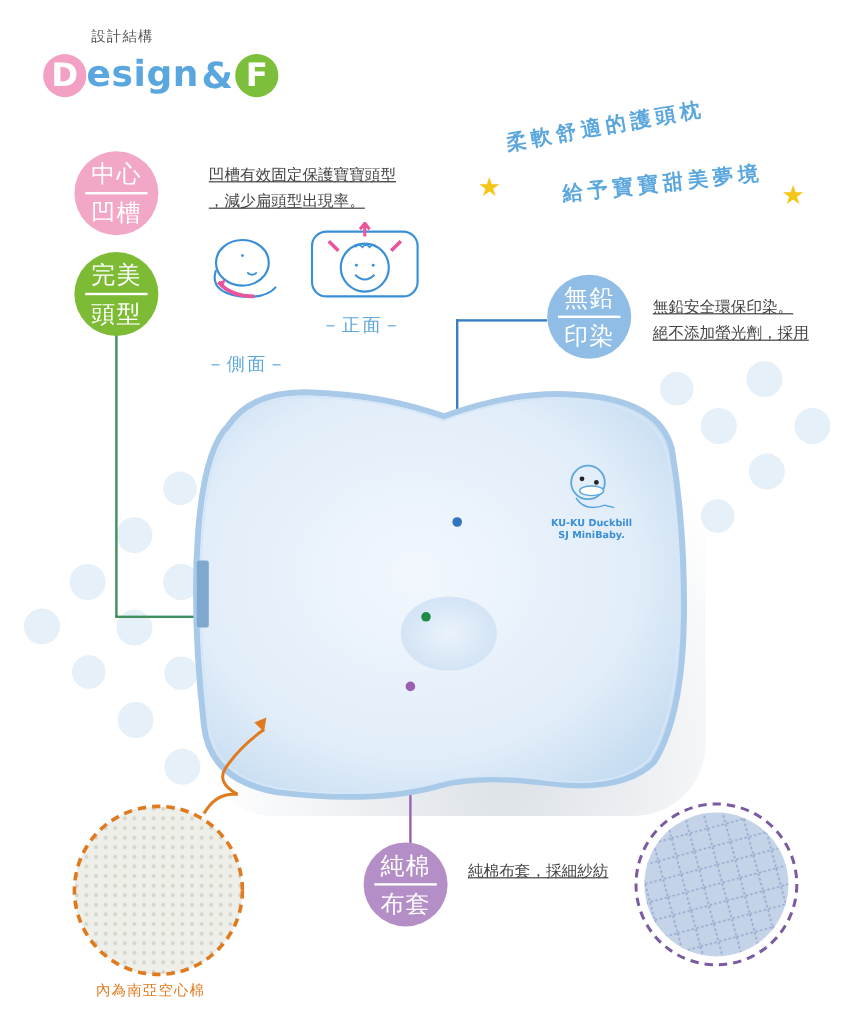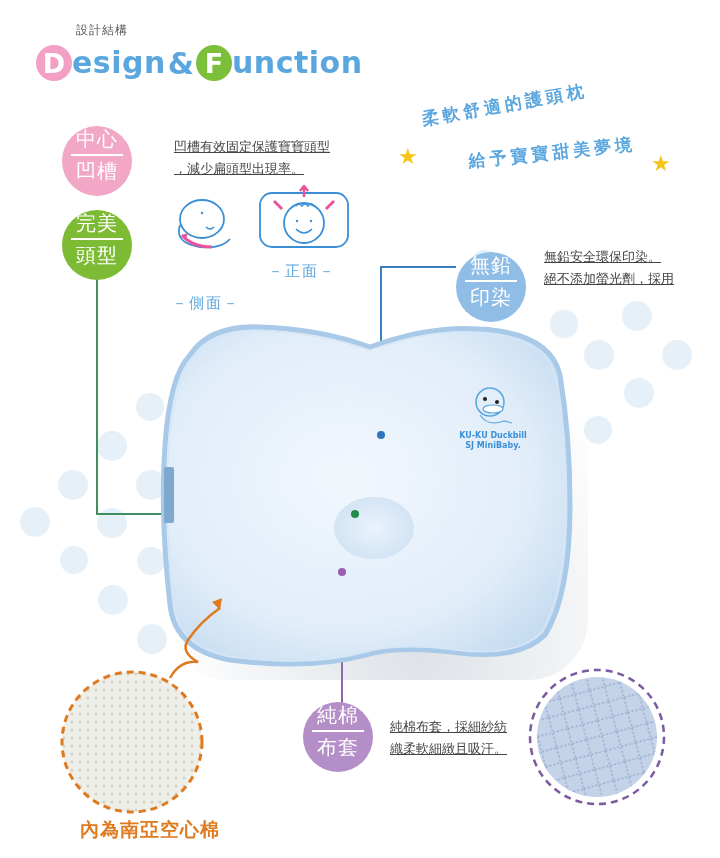--- a/index.html
+++ b/index.html
@@ -16,42 +16,42 @@
       font-family: "DejaVu Sans", sans-serif; }
     .title .word { color: #5aa6de; font-weight: bold; font-size: 30px; letter-spacing: 0.5px;
       font-family: "DejaVu Sans", sans-serif; line-height: 40px; }
     .title .amp { color: #5aa6de; font-weight: bold; font-size: 30px; margin: 0 2px 0 2px; }
 
     
     .dot { position: absolute; border-radius: 50%; background: #e6f0f8; }
 
     
     .badge { position: absolute; width: 70px; height: 70px; border-radius: 50%;
-      display: flex; flex-direction: column; align-items: center; 
+      display: flex; flex-direction: column; align-items: center; justify-content: center;
       color: #fff; font-size: 20px; line-height: 26px; letter-spacing: 1px; }
     .badge .rule { width: 52px; height: 1.5px; background: #fff; margin: 2px 0; }
 
     .desc { position: absolute; font-size: 13px; line-height: 22px; color: #444; text-decoration: underline; }
 
     
     .slogan { position: absolute; color: #5aa6de; font-size: 17px; font-weight: bold;
       letter-spacing: 4px; }
     .star { position: absolute; color: #f5c518; font-size: 22px; line-height: 22px; }
 
     
     .illus-label { position: absolute; color: #5aa6de; font-size: 15px; letter-spacing: 2px; }
 
     
     .pillow-shadow { position: absolute; left: 168px; top: 340px; width: 420px; height: 340px;
       border-radius: 60px; background: radial-gradient(ellipse at 60% 90%, rgba(120,140,160,0.25), rgba(255,255,255,0) 70%); }
 
     
     .line { position: absolute; }
     .pin { position: absolute; width: 8px; height: 8px; border-radius: 50%; }
-    .caption-orange { position: absolute; color: #e07a1f; font-size: 19px; letter-spacing: 1px; font-weight: bold; }
+    .caption-orange { position: absolute; color: #e07a1f; font-size: 12px; letter-spacing: 1px; }
   </style>
 </head>
 <body>
 
 <div>
   <div class="dot" style="left:470px;top:250px;width:30px;height:30px;"></div>
   <div class="dot" style="left:550px;top:310px;width:28px;height:28px;"></div>
   <div class="dot" style="left:622px;top:301px;width:30px;height:30px;"></div>
   <div class="dot" style="left:584px;top:340px;width:30px;height:30px;"></div>
   <div class="dot" style="left:662px;top:340px;width:30px;height:30px;"></div>
@@ -68,21 +68,20 @@
   <div class="dot" style="left:98px;top:585px;width:30px;height:30px;"></div>
   <div class="dot" style="left:137px;top:624px;width:30px;height:30px;"></div>
 </div>
 
 <div class="abs subtitle">設計結構</div>
 <div class="abs title">
   <span class="cap" style="background:#f2a0c4;">D</span>
   <span class="word">esign</span>
   <span class="amp">&amp;</span>
   <span class="cap" style="background:#7bbf3a;">F</span>
-  <span class="word">unction</span>
 </div>
 
 <span class="star" style="left:398px;top:146px;">★</span>
 <div class="slogan" style="left:424px;top:108px;transform:rotate(-10deg);transform-origin:left bottom;">柔軟舒適的護頭枕</div>
 <div class="slogan" style="left:470px;top:150px;transform:rotate(-6deg);transform-origin:left bottom;">給予寶寶甜美夢境</div>
 <span class="star" style="left:651px;top:153px;">★</span>
 
 <div class="line" style="left:96px;top:270px;width:2px;height:244px;background:#3f8f5f;"></div>
 <div class="line" style="left:96px;top:513px;width:260px;height:2px;background:#3f8f5f;"></div>
 <div class="line" style="left:380px;top:266px;width:76px;height:2px;background:#3a7fc4;"></div>
@@ -127,42 +126,41 @@
 <div class="badge" style="left:62px;top:126px;background:#f2a7c6;">
   <span>中心</span>
   <span class="rule"></span>
   <span>凹槽</span>
 </div>
 <div class="badge" style="left:62px;top:210px;background:#7cbb33;">
   <span>完美</span>
   <span class="rule"></span>
   <span>頭型</span>
 </div>
-<div class="badge" style="left:456px;top:229px;background:#8fbde6;margin-top:23px;">
+<div class="badge" style="left:456px;top:229px;background:#8fbde6;">
   <span>無鉛</span>
   <span class="rule"></span>
   <span>印染</span>
 </div>
 <div class="badge" style="left:303px;top:702px;background:#b48ec6;">
   <span>純棉</span>
   <span class="rule"></span>
   <span>布套</span>
 </div>
 
 <div class="desc" style="left:174px;top:136px;">
   <div>凹槽有效固定保護寶寶頭型</div>
   <div>，減少扁頭型出現率。</div>
 </div>
 <div class="desc" style="left:544px;top:246px;">
   <div>無鉛安全環保印染。</div>
   <div>絕不添加螢光劑，採用</div>
 </div>
 <div class="desc" style="left:390px;top:716px;">
   <div>純棉布套，採細紗紡</div>
-  <div>織柔軟細緻且吸汗。</div>
 </div>
 
 <svg class="abs" style="left:160px;top:195px;" width="80" height="58" viewBox="0 0 80 58">
   <ellipse cx="42" cy="24" rx="22" ry="19" fill="#fff" stroke="#3a8fd6" stroke-width="1.8"></ellipse>
   <path d="M20 30 Q14 48 40 52 Q62 54 70 44" fill="none" stroke="#3a8fd6" stroke-width="1.8"></path>
   <path d="M22 40 Q32 52 52 52" fill="none" stroke="#e8559c" stroke-width="3"></path>
   <path d="M22 40 l6 -2 l-2 6 z" fill="#e8559c"></path>
   <circle cx="42" cy="18" r="1.2" fill="#3a8fd6"></circle>
   <path d="M46 32 Q50 36 54 32" fill="none" stroke="#3a8fd6" stroke-width="1.5"></path>
 </svg>

